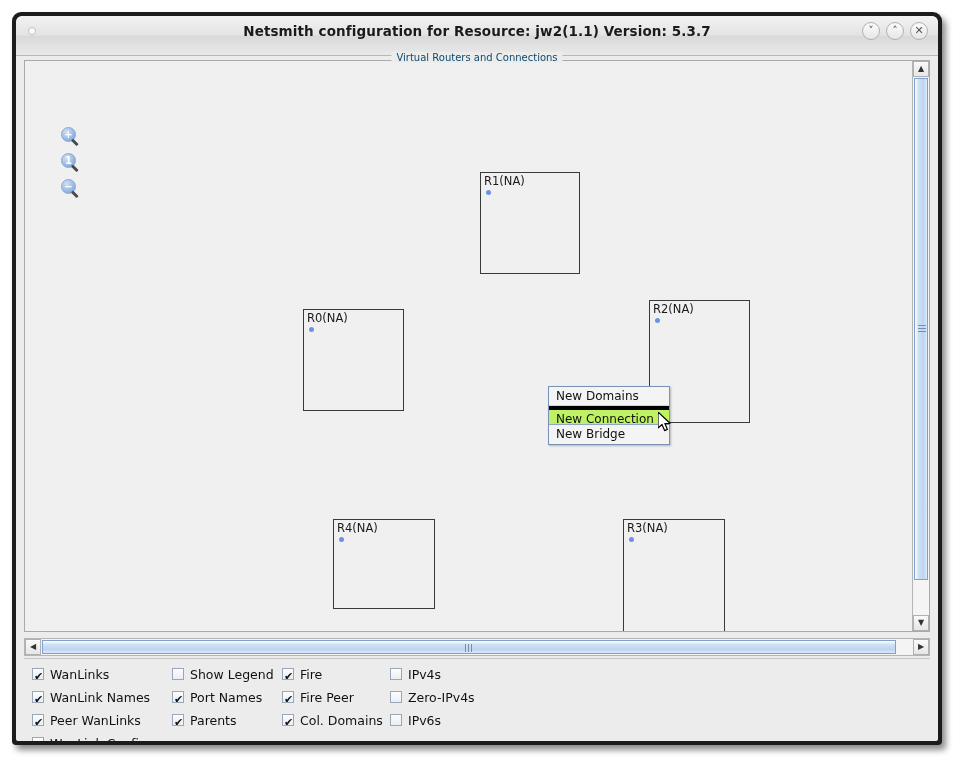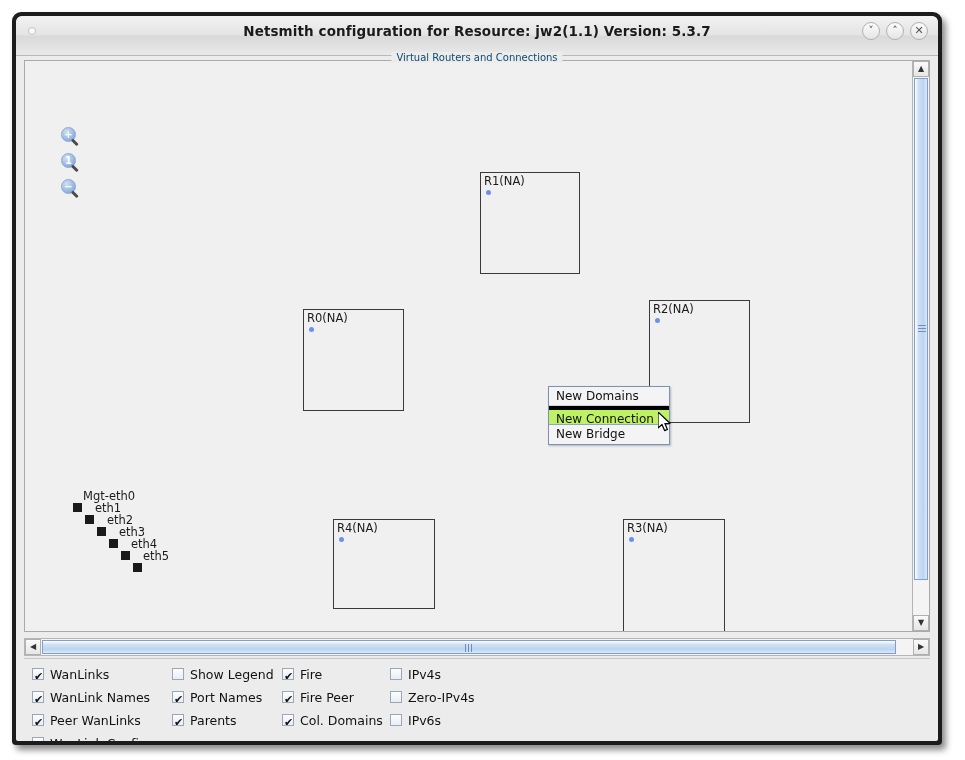--- a/index.html
+++ b/index.html
@@ -266,34 +266,20 @@
       <div class="win-btn" id="btn-max">˄</div>
       <div class="win-btn" id="btn-close">✕</div>
     </div>
 
     <div id="groupbox">
       <div id="groupbox-border"></div>
       <div id="groupbox-legend">Virtual Routers and Connections</div>
 
       <div id="canvas">
 
-        <div id="port-stack">
-            <div class="port-sq" style="left: 0px; top: 14px;"></div>
-            <div class="port-lbl" style="left: 10px; top: 0px;">Mgt-eth0</div>
-            <div class="port-sq" style="left: 12px; top: 26px;"></div>
-            <div class="port-lbl" style="left: 22px; top: 12px;">eth1</div>
-            <div class="port-sq" style="left: 24px; top: 38px;"></div>
-            <div class="port-lbl" style="left: 34px; top: 24px;">eth2</div>
-            <div class="port-sq" style="left: 36px; top: 50px;"></div>
-            <div class="port-lbl" style="left: 46px; top: 36px;">eth3</div>
-            <div class="port-sq" style="left: 48px; top: 62px;"></div>
-            <div class="port-lbl" style="left: 58px; top: 48px;">eth4</div>
-            <div class="port-sq" style="left: 60px; top: 74px;"></div>
-            <div class="port-lbl" style="left: 70px; top: 60px;">eth5</div>
-          </div>
 
         <div class="router" style="left: 455px; top: 111px; width: 100px; height: 102px;">
             <div class="router-label">R1(NA)</div>
             <div class="router-dot"></div>
           </div>
           <div class="router" style="left: 278px; top: 248px; width: 101px; height: 102px;">
             <div class="router-label">R0(NA)</div>
             <div class="router-dot"></div>
           </div>
           <div class="router" style="left: 624px; top: 239px; width: 101px; height: 123px;">

